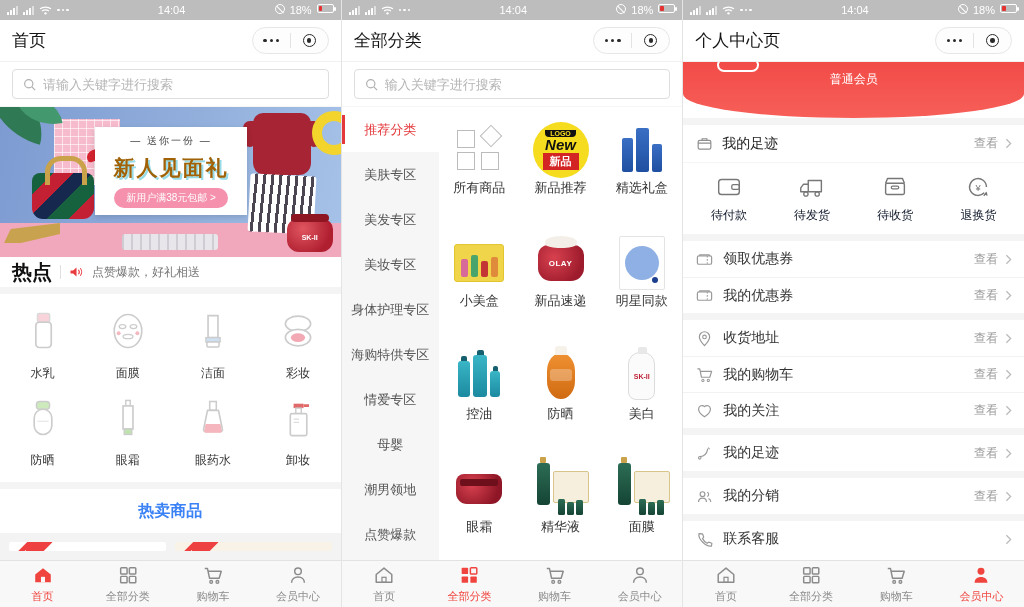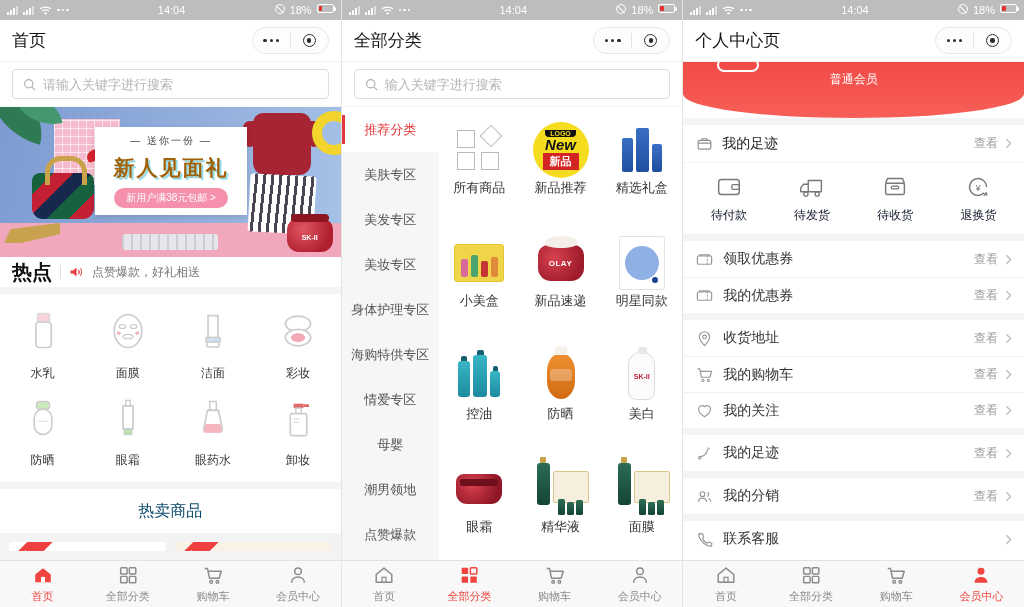--- a/index.html
+++ b/index.html
@@ -65,21 +65,21 @@
 .hotline{height:30px;background:#fff;display:flex;align-items:center;padding:0 12px;gap:8px;flex:0 0 auto}
 .hot-tag{font-size:20px;font-weight:800;color:#111}
 .hot-div{width:1px;height:14px;background:#e0e0e0}
 .hot-text{font-size:12px;color:#777}
 
 .catcard{background:#fff;display:grid;grid-template-columns:repeat(4,1fr);padding:6px 0 8px;flex:0 0 auto}
 .catcell{display:flex;flex-direction:column;align-items:center;padding:9px 0 5px;gap:12px;cursor:pointer}
 .catcell .lbl{font-size:12px;color:#333}
 
 .hot-title-row{height:44px;display:flex;align-items:center;justify-content:center;background:#fff;flex:0 0 auto}
-.hot-title{color:#0c4a6e;font-size:16px;font-weight:400}
+.hot-title{color:#3b82f6;font-size:16px;font-weight:700}
 .hotprods{flex:1;background:#f3f3f3;display:flex;gap:9px;padding:9px}
 .prodcard{flex:1;background:#fff;position:relative;overflow:hidden;border-radius:2px}
 .prodcard.gold{background:#f8f3e6}
 .ribbon{position:absolute;top:9px;left:-21px;transform:rotate(-45deg);background:#ee4040;color:#fff;font-size:10px;padding:2px 24px;z-index:2;text-align:center}
 .p-logo{position:absolute;left:24%;top:10px;width:40px;height:7px;background:repeating-linear-gradient(90deg,#b9b9b9 0 6px,transparent 6px 9px);opacity:.7}
 
 .tabbar{height:47px;background:#f8f8f8;border-top:1px solid #e2e2e2;display:flex;flex:0 0 auto}
 .tab{flex:1;display:flex;flex-direction:column;align-items:center;justify-content:center;gap:3px;cursor:pointer}
 .tab .tlbl{font-size:11px;color:#8b8b8b}
 .tab.active .tlbl{color:#f0453f}

